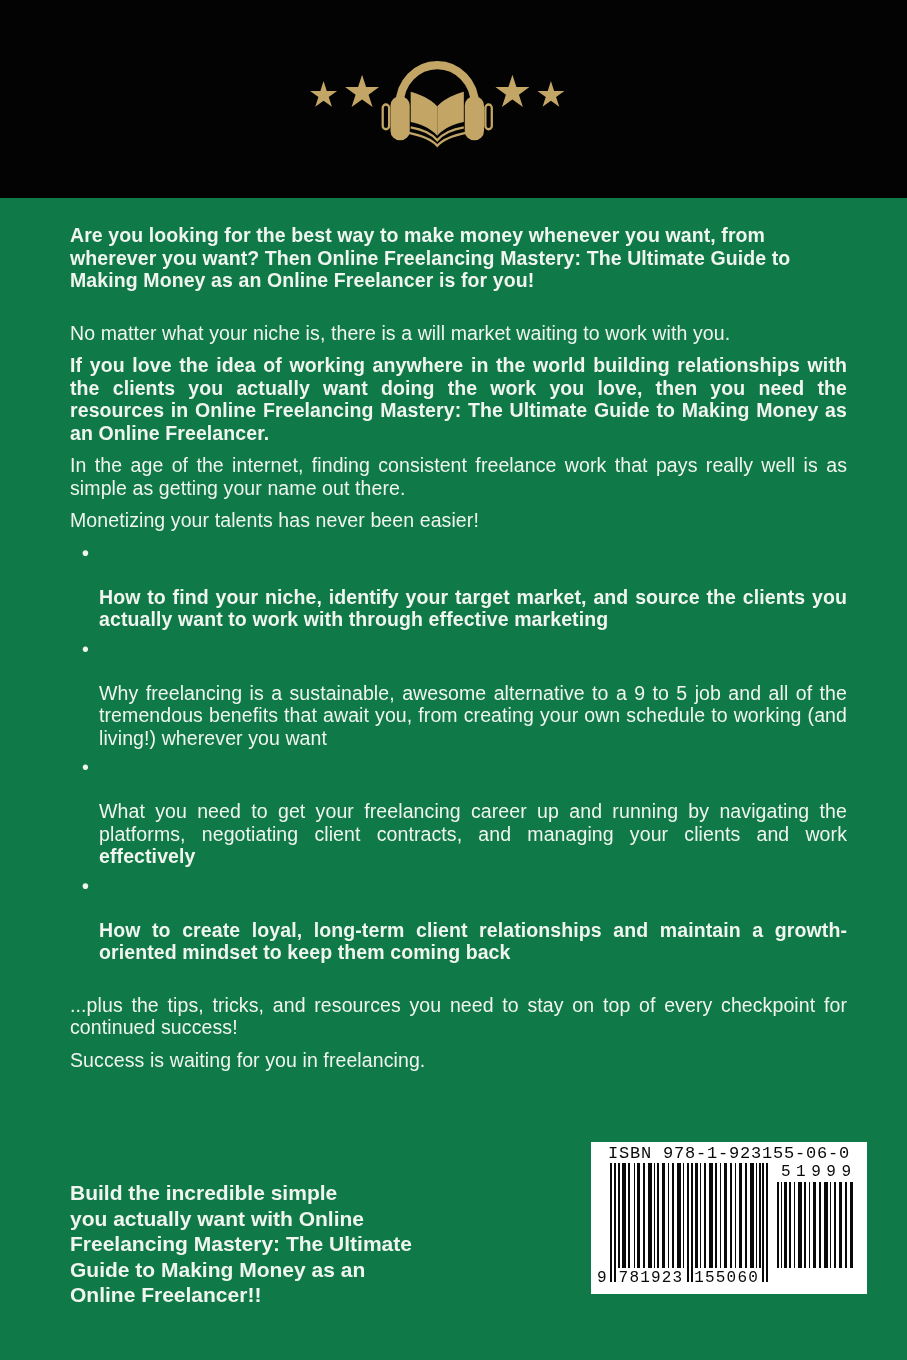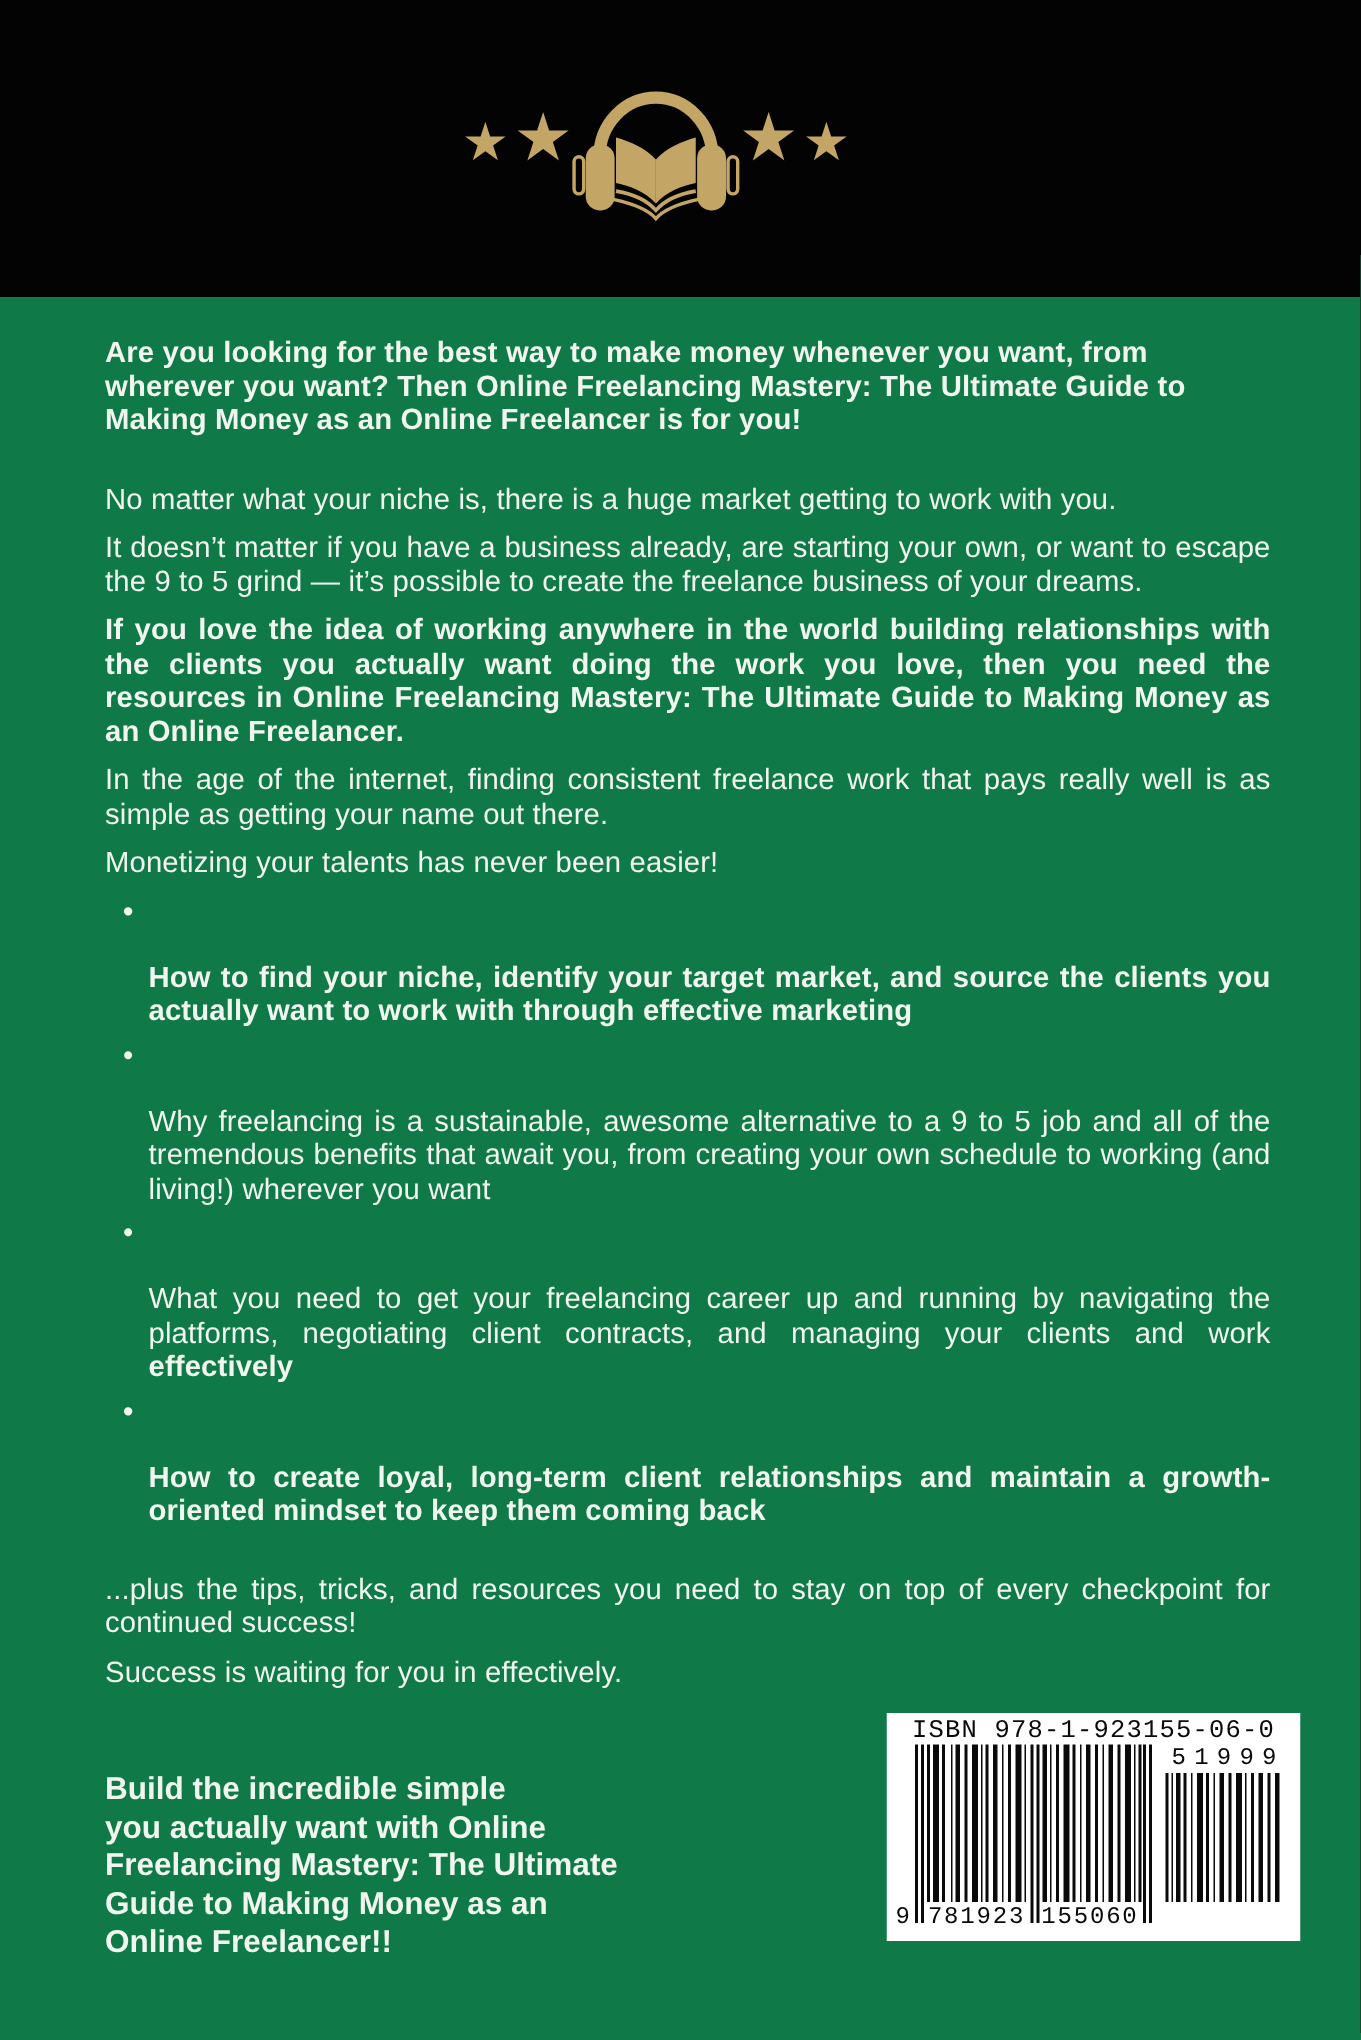--- a/index.html
+++ b/index.html
@@ -80,43 +80,42 @@
           <path d="M112,91 C124,93 135,98 141,105 C147,98 158,93 170,91" fill="none" stroke="#c3a566" stroke-width="2.6"></path>
           <path d="M110,97 C124,100 135,104 141,111 C147,104 158,100 172,97" fill="none" stroke="#c3a566" stroke-width="2.6"></path>
         </g>
       </g>
     </svg>
   </header>
 
   <main class="content">
     <div id="body-text">
         <p class="para bold gap-lg align-left"><span>Are you looking for the best way to make money whenever you want, from wherever you want? Then </span><span class="it">Online Freelancing Mastery: The Ultimate Guide to Making Money as an Online Freelancer</span><span> is for you!</span></p>
-        <p class="para"><span>No matter what your niche is, there is a huge market getting to work with you.</span></p>
-        <p class="para"><span>It doesn’t matter if you have a business already, are starting your own, or want to escape the 9 to 5 grind — it’s possible to create the freelance business of your dreams.</span></p>
+        <p class="para"><span>No matter what your niche is, there is a will market waiting to work with you.</span></p>
         <p class="para bold"><span>If you love the idea of working anywhere in the world building relationships with the clients you actually want doing the work you love, then you need the resources in </span><span class="it">Online Freelancing Mastery: The Ultimate Guide to Making Money as an Online Freelancer</span><span>.</span></p>
         <p class="para"><span>In the age of the internet, finding consistent freelance work that pays really well is as simple as getting your name out there.</span></p>
         <p class="para"><span>Monetizing your talents has never been easier!</span></p>
         <div class="bullet bold">
           <span class="marker">•</span>
           <span class="btext"><span>How to find your niche, identify your target market, and source the clients you actually want to work with through effective marketing</span></span>
         </div>
         <div class="bullet">
           <span class="marker">•</span>
           <span class="btext"><span>Why freelancing is a sustainable, awesome alternative to a 9 to 5 job and all of the tremendous benefits that await you, from creating your own schedule to working (and living!) wherever you want</span></span>
         </div>
         <div class="bullet">
           <span class="marker">•</span>
           <span class="btext"><span>What you need to get your freelancing career up and running by navigating the platforms, negotiating client contracts, and managing your clients and work </span><span class="bd">effectively</span></span>
         </div>
         <div class="bullet bold gap-lg">
           <span class="marker">•</span>
           <span class="btext"><span>How to create loyal, long-term client relationships and maintain a growth-oriented mindset to keep them coming back</span></span>
         </div>
         <p class="para"><span>...plus the tips, tricks, and resources you need to stay on top of every checkpoint for continued success!</span></p>
-        <p class="para"><span>Success is waiting for you in effectively.</span></p>
+        <p class="para"><span>Success is waiting for you in freelancing.</span></p>
       </div>
   </main>
 
   <div class="cta" id="cta"><span>Build the incredible simple</span><br><span>you actually want with </span><span class="it">Online</span><br><span class="it">Freelancing Mastery: The Ultimate</span><br><span class="it">Guide to Making Money as an</span><br><span class="it">Online Freelancer!</span><span>!</span></div>
 
   <div class="barcode-wrap">
     <svg class="barcode-svg" width="276" height="152" viewBox="0 0 276 152">
       <rect x="0" y="0" width="276" height="152" fill="#ffffff"></rect>
       <text x="138" y="16" text-anchor="middle" font-family="Liberation Mono, monospace" font-size="17" letter-spacing="0.8" fill="#0a0a0a">ISBN 978-1-923155-06-0</text>
 

